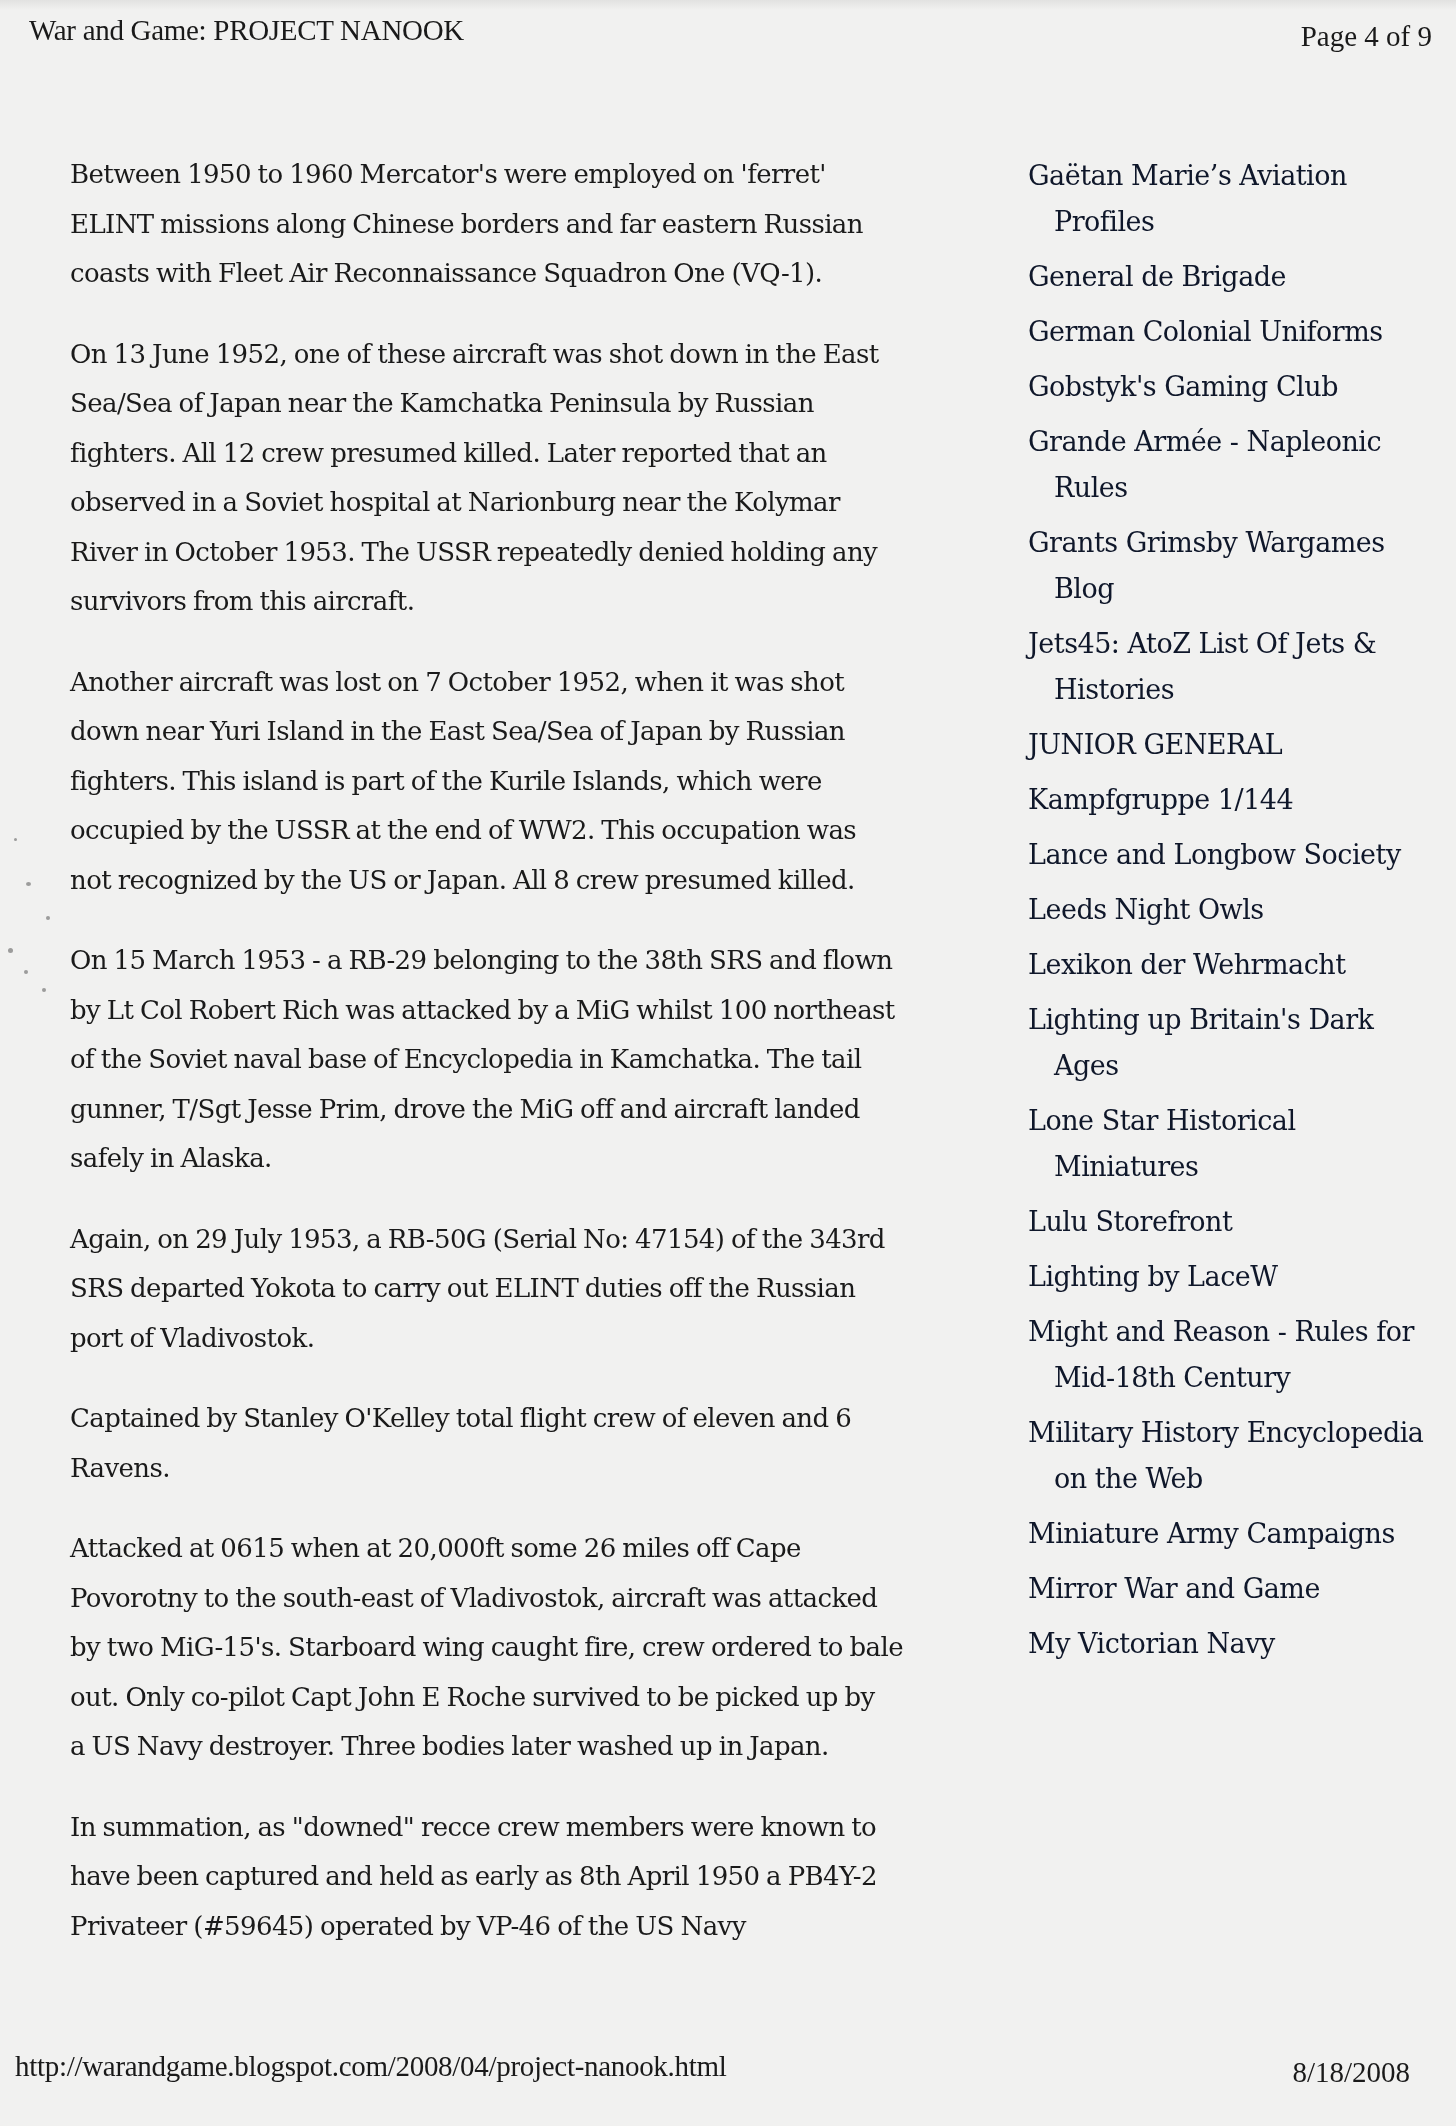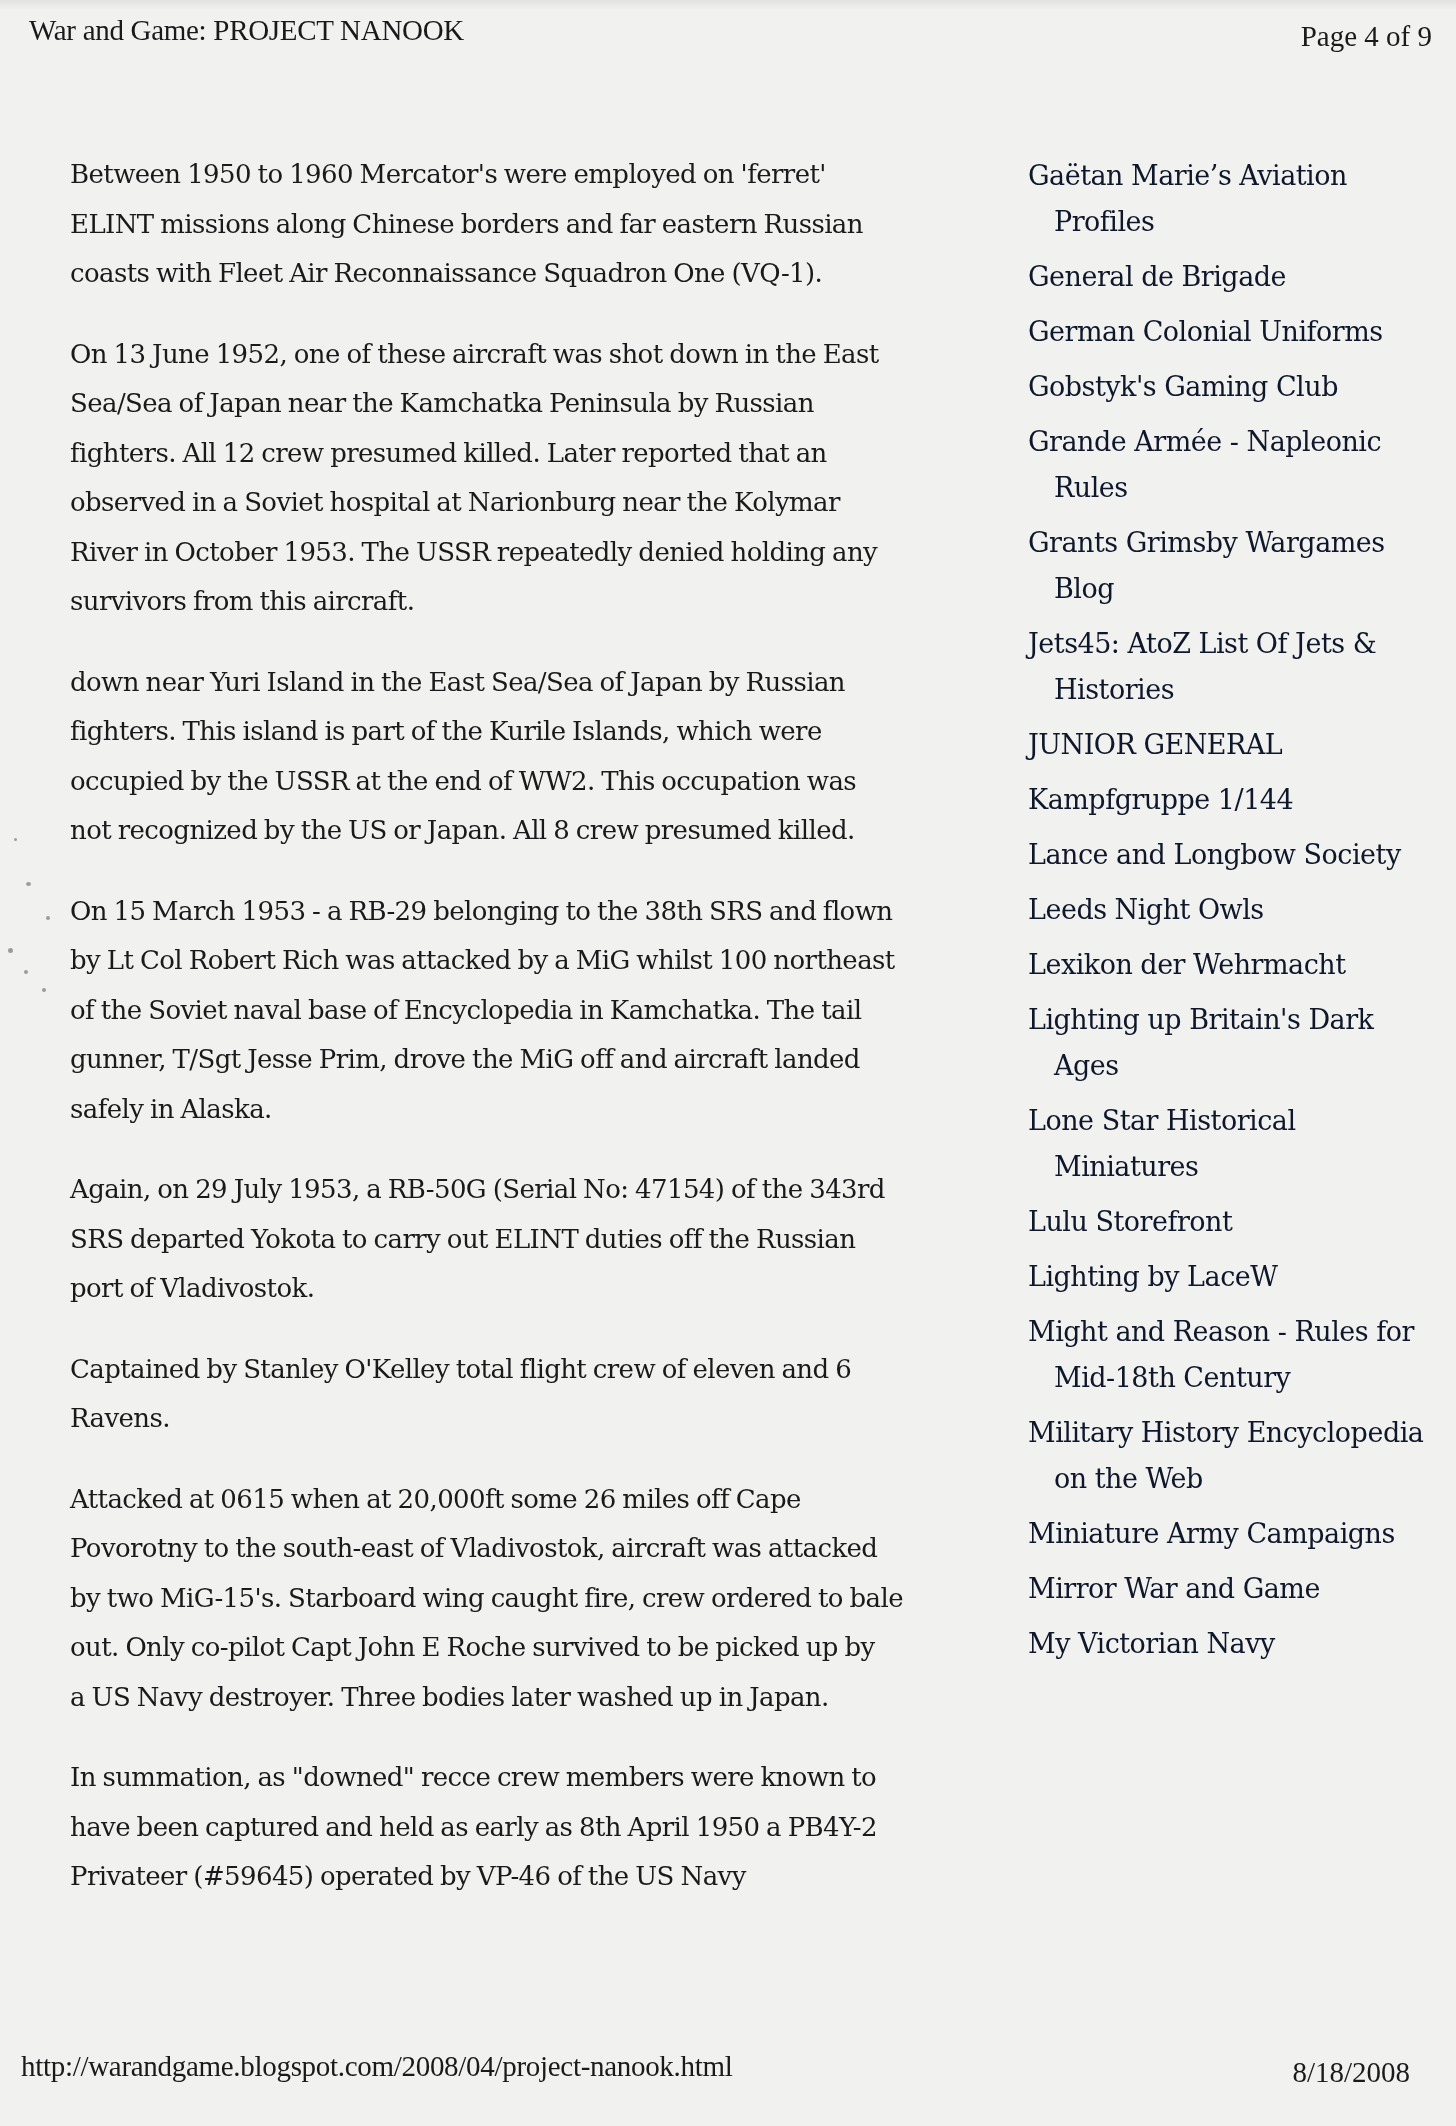--- a/index.html
+++ b/index.html
@@ -63,21 +63,21 @@
     line-height: 46px;
     margin-bottom: 9px;
     padding-left: 26px;
     text-indent: -26px;
     color: #0f172a;
     text-decoration: none;
     cursor: pointer;
   }
   .footer-url {
     position: absolute;
-    left: 21px; top: 2050px;
+    left: 15px; top: 2050px;
     font-family: "Liberation Serif", serif;
     font-size: 29px;
     letter-spacing: -0.3px;
     white-space: nowrap;
   }
   .footer-date {
     position: absolute;
     right: 46px; top: 2056px;
     font-family: "Liberation Serif", serif;
     font-size: 29px;
@@ -107,20 +107,21 @@
   </p>
   <p>
     <span class="ln">On 13 June 1952, one of these aircraft was shot down in the East</span>
     <span class="ln">Sea/Sea of Japan near the Kamchatka Peninsula by Russian</span>
     <span class="ln">fighters. All 12 crew presumed killed. Later reported that an</span>
     <span class="ln">observed in a Soviet hospital at Narionburg near the Kolymar</span>
     <span class="ln">River in October 1953. The USSR repeatedly denied holding any</span>
     <span class="ln">survivors from this aircraft.</span>
   </p>
   <p>
+    <span class="ln">Another aircraft was lost on 7 October 1952, when it was shot</span>
     <span class="ln">down near Yuri Island in the East Sea/Sea of Japan by Russian</span>
     <span class="ln">fighters. This island is part of the Kurile Islands, which were</span>
     <span class="ln">occupied by the USSR at the end of WW2. This occupation was</span>
     <span class="ln">not recognized by the US or Japan. All 8 crew presumed killed.</span>
   </p>
   <p>
     <span class="ln">On 15 March 1953 - a RB-29 belonging to the 38th SRS and flown</span>
     <span class="ln">by Lt Col Robert Rich was attacked by a MiG whilst 100 northeast</span>
     <span class="ln">of the Soviet naval base of Encyclopedia in Kamchatka. The tail</span>
     <span class="ln">gunner, T/Sgt Jesse Prim, drove the MiG off and aircraft landed</span>

